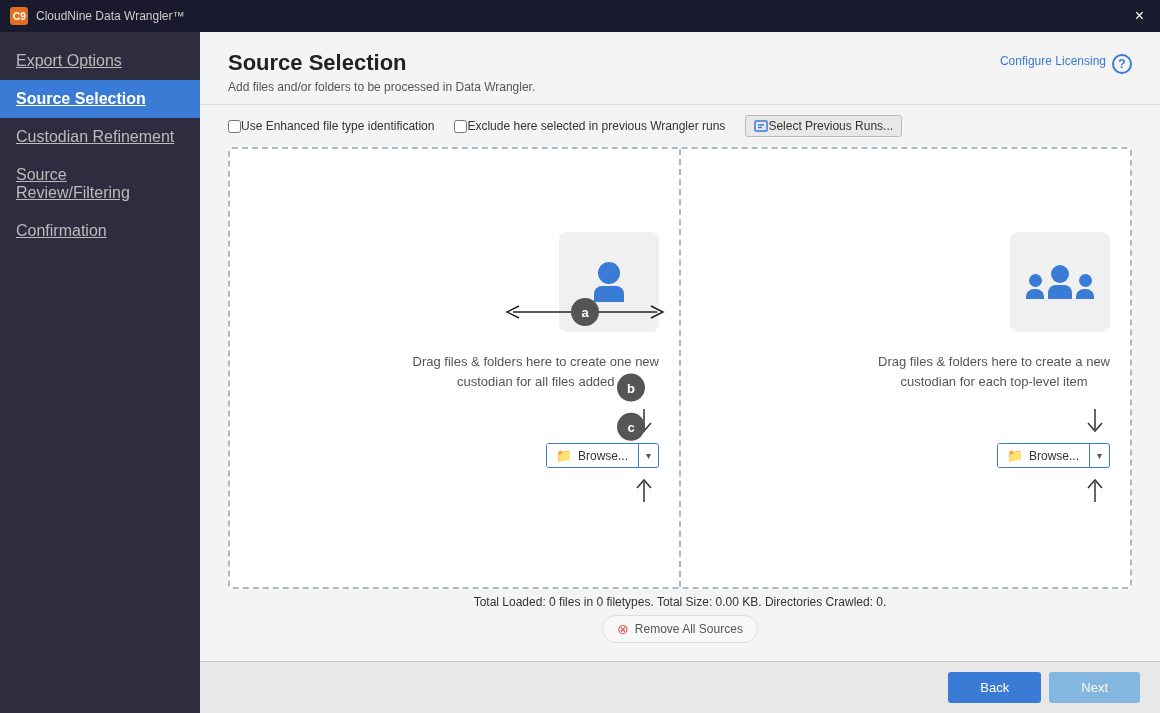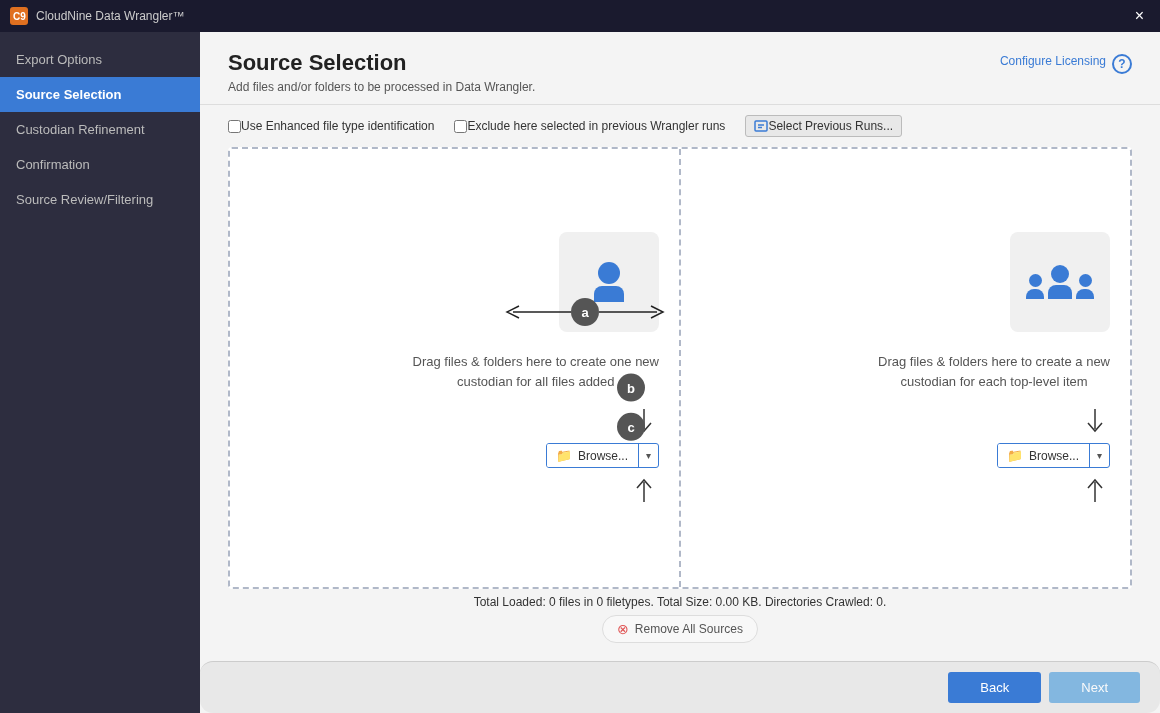--- a/index.html
+++ b/index.html
@@ -53,23 +53,24 @@
     
     .sidebar {
       width: 200px;
       background: #2d2d3f;
       color: #ccc;
       flex-shrink: 0;
       padding-top: 10px;
     }
     .sidebar-item {
       padding: 10px 16px;
-      font-size: 13px;
+      font-size: 16px;
       cursor: pointer;
       color: #bbb;
+      text-decoration: underline;
     }
     .sidebar-item.active {
       background: #3a7bd5;
       color: #fff;
       font-weight: 600;
     }
     
     .content {
       flex: 1;
       background: #f4f4f4;
@@ -270,21 +271,20 @@
     }
     
     .footer {
       background: #e8e8e8;
       border-top: 1px solid #ccc;
       padding: 10px 20px;
       display: flex;
       justify-content: flex-end;
       gap: 8px;
       flex-shrink: 0;
-      border-radius: 13px;
     }
     .footer-btn {
       padding: 8px 32px;
       border-radius: 3px;
       font-size: 13px;
       font-weight: 500;
       cursor: pointer;
       border: none;
     }
     .footer-btn.back {
@@ -348,24 +348,24 @@
     <div class="sidebar-item">
       <span>Export Options</span>
     </div>
     <div class="sidebar-item active">
       <span>Source Selection</span>
     </div>
     <div class="sidebar-item">
       <span>Custodian Refinement</span>
     </div>
     <div class="sidebar-item">
+      <span>Source Review/Filtering</span>
+    </div>
+    <div class="sidebar-item">
       <span>Confirmation</span>
-    </div>
-    <div class="sidebar-item">
-      <span>Source Review/Filtering</span>
     </div>
   </div>
 
   <div class="content">
 
     <div class="content-header">
       <div>
         <div class="content-title">Source Selection</div>
         <div class="content-subtitle">Add files and/or folders to be processed in Data Wrangler.</div>
       </div>

